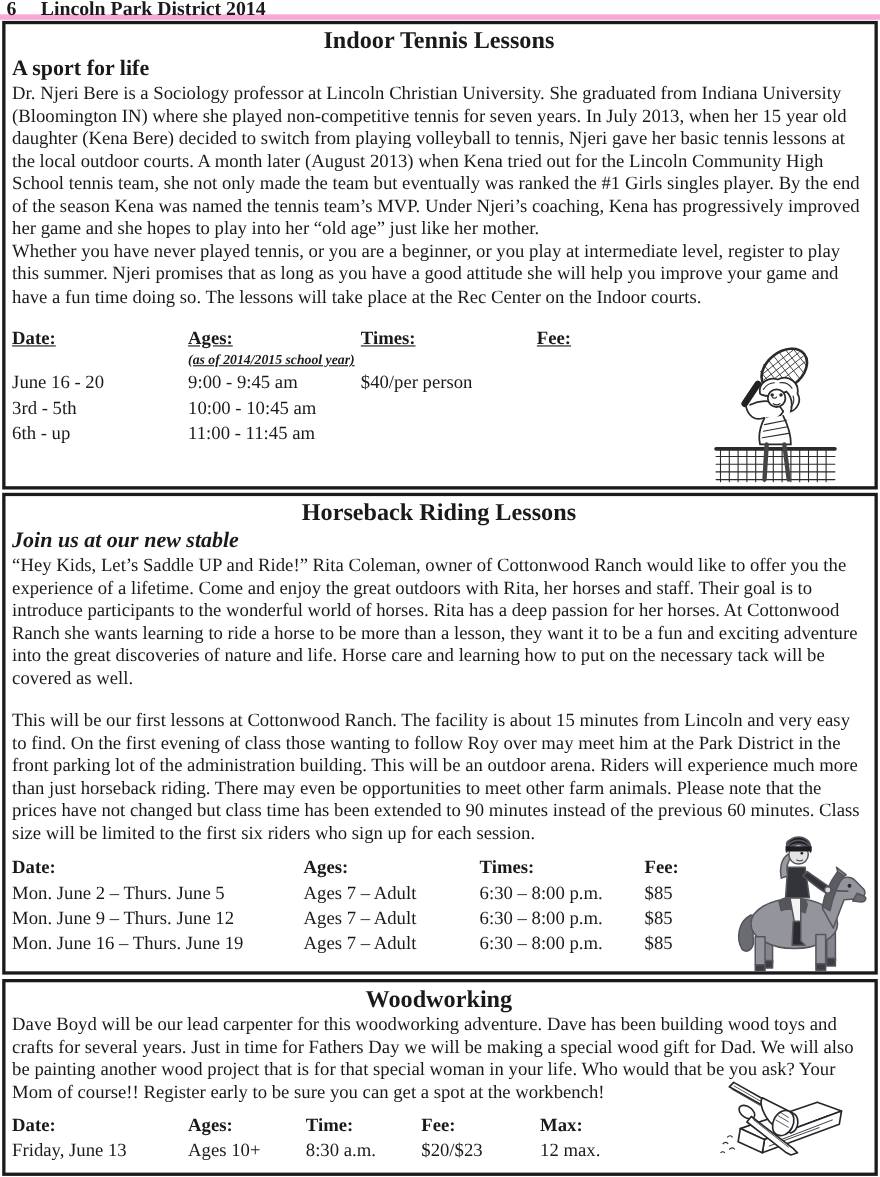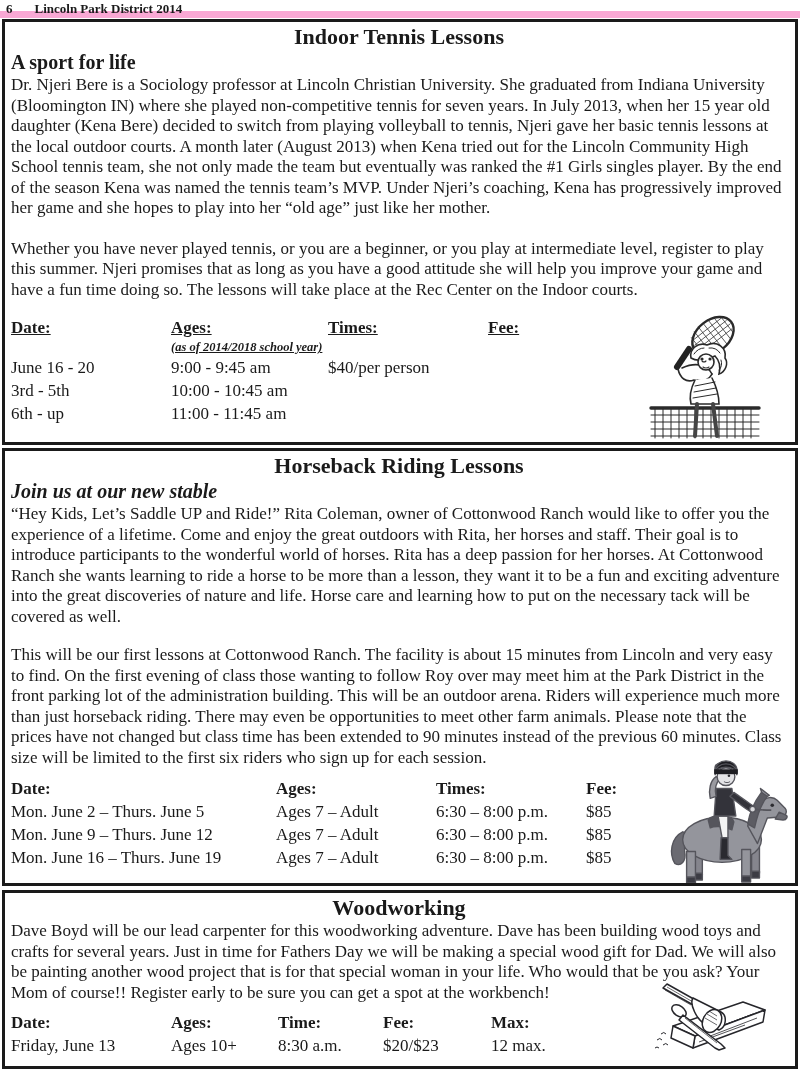--- a/index.html
+++ b/index.html
@@ -1,37 +1,37 @@
 <!DOCTYPE html>
 <html><head>
 <meta charset="utf-8">
 <style>
   * { margin:0; padding:0; box-sizing:border-box; }
   html,body { background:#fff; }
   body { font-family:"Liberation Serif","DejaVu Serif",serif; color:#1a1a1a; }
   .page { position:relative; width:800px; height:1070px; background:#fff; overflow:hidden; }
 
   
-  .pg-header { padding:1px 0 0 6px; border-bottom:7px solid #f9a8d4; height:18px;
-               font-weight:bold; font-size:13px; line-height:15px;font-family:Liberation Serif, serif; }
+  .pg-header { padding:1px 0 0 6px; border-bottom:5px solid #f9a8d4; height:18px;
+               font-weight:bold; font-size:18px; line-height:15px;font-family:Liberation Serif, serif; }
   .pg-header .pgnum { display:inline-block; margin-right:22px; }
 
   
   .box { position:relative; margin:0 2px; border:3px solid #1a1a1a; background:#fff;
          padding:2px 8px 0 6px; overflow:hidden; }
   .box-tennis    { margin-top:1px; height:426px; }
   .box-horseback { margin-top:3px; height:438px; }
   .box-wood      { margin-top:4px; height:179px; }
 
   h1.sec-title { text-align:center; font-size:22px; line-height:26px; font-weight:bold; }
   h2.sec-sub   { text-align:left; font-size:20px; line-height:25px; font-weight:bold; }
   h2.italic    { font-style:italic; }
 
   p.body-text { font-size:17px; line-height:20.5px; text-align:left; }
-  .para-gap   { margin-top:20px; }
+  .para-gap   { }
   .para-gap-sm{ margin-top:18px; }
 
   
   .sched { font-size:17px; line-height:23px; }
   .sched .hdr { font-weight:bold; }
   .sched .hdr.u { text-decoration:underline; }
   .t-grid1 { display:grid; grid-template-columns:160px 157px 160px 1fr; margin-top:16px; }
   .t-grid2 { display:grid; grid-template-columns:265px 160px 150px 1fr; margin-top:9px; }
   .t-grid3 { display:grid; grid-template-columns:160px 107px 105px 108px 1fr; margin-top:8px; }
   .ages-note { font-size:12.5px; line-height:17px; font-weight:bold; font-style:italic;
@@ -59,21 +59,21 @@
     <p class="body-text">Dr. Njeri Bere is a Sociology professor at Lincoln Christian University. She graduated from Indiana University (Bloomington IN) where she played non-competitive tennis for seven years. In July 2013, when her 15 year old daughter (Kena Bere) decided to switch from playing volleyball to tennis, Njeri gave her basic tennis lessons at the local outdoor courts. A month later (August 2013) when Kena tried out for the Lincoln Community High School tennis team, she not only made the team but eventually was ranked the #1 Girls singles player. By the end of the season Kena was named the tennis team’s MVP. Under Njeri’s coaching, Kena has progressively improved her game and she hopes to play into her “old age” just like her mother.</p>
     <p class="body-text para-gap">Whether you have never played tennis, or you are a beginner, or you play at intermediate level, register to play this summer. Njeri promises that as long as you have a good attitude she will help you improve your game and have a fun time doing so. The lessons will take place at the Rec Center on the Indoor courts.</p>
 
     <div class="sched t-grid1">
       <div class="cell hdr u">Date:</div>
       <div class="cell hdr u">Ages:</div>
       <div class="cell hdr u">Times:</div>
       <div class="cell hdr u">Fee:</div>
 
       <div class="cell"></div>
-      <div class="cell ages-note">(as of 2014/2018 school year)</div>
+      <div class="cell ages-note">(as of 2014/2015 school year)</div>
       <div class="cell"></div>
       <div class="cell"></div>
 
       <div class="cell">June 16 - 20</div>
       <div class="cell">9:00 - 9:45 am</div>
       <div class="cell">$40/per person</div>
 
       <div class="cell"></div>
       <div class="cell">3rd - 5th</div>
       <div class="cell">10:00 - 10:45 am</div>

